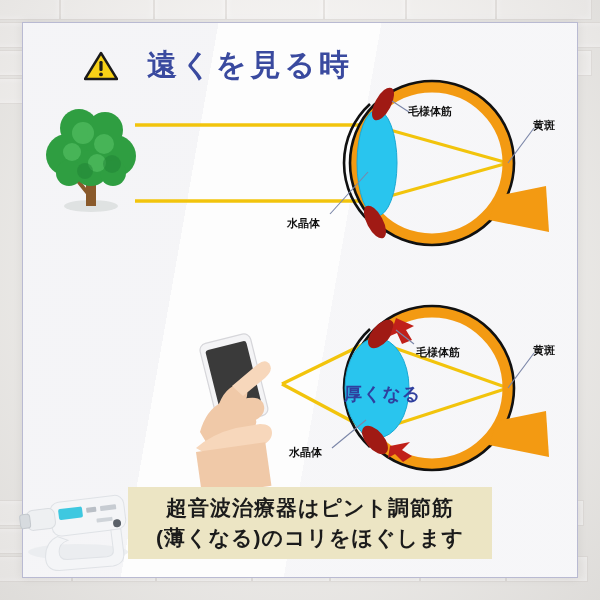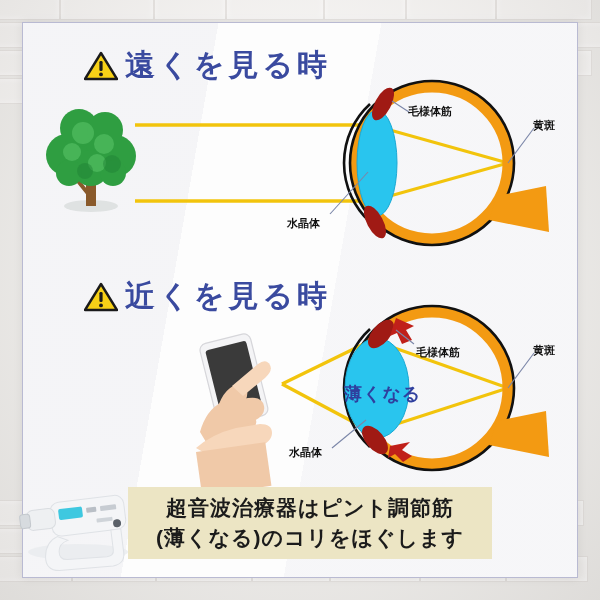--- a/index.html
+++ b/index.html
@@ -20,21 +20,21 @@
 
   
   .card{position:absolute;left:22px;top:22px;width:556px;height:556px;
     background:#fdfdfd;border:1.5px solid #b9bad2;box-sizing:border-box;
     box-shadow:0 0 10px rgba(0,0,0,.07);}
   .cardtex{position:absolute;inset:0;
     background:linear-gradient(100deg,rgba(238,238,242,.55) 0 30%,rgba(255,255,255,0) 30% 55%,rgba(240,240,244,.5) 55% 100%);
     pointer-events:none;}
 
   
-  .heading{position:absolute;display:flex;align-items:center;gap:7px;}
+  .heading{position:absolute;display:flex;align-items:center;gap:29px;}
   .heading .htxt{font-size:30px;font-weight:700;color:#3a4a9f;letter-spacing:4px;
     text-shadow:0 1px 0 rgba(255,255,255,.6);white-space:nowrap;}
   .warn{width:34px;height:30px;flex:none;}
 
   
   .layer{position:absolute;left:0;top:0;width:600px;height:600px;pointer-events:none;}
 
   
   .banner{position:absolute;left:128px;top:487px;width:364px;height:72px;
     background:#ece5c4;display:flex;flex-direction:column;align-items:center;
@@ -187,28 +187,20 @@
       <line x1="368" y1="172" x2="330" y2="214" stroke="#7b86a8" stroke-width="1.1"></line>
 
       <line x1="392" y1="101" x2="409" y2="112" stroke="#7b86a8" stroke-width="1.1"></line>
     </g>
   </svg>
 
   <span class="lbl" style="left:408px;top:104px">毛様体筋</span>
   <span class="lbl" style="left:533px;top:118px">黄斑</span>
   <span class="lbl" style="left:287px;top:216px">水晶体</span>
 
-  <div class="heading" style="left:84px;top:276px;">
-    <svg class="warn" viewBox="0 0 34 30">
-      <path d="M17 2 L33 28 L1 28 Z" fill="#f7d117" stroke="#1a1a1a" stroke-width="2.4" stroke-linejoin="round"></path>
-      <rect x="15.4" y="10" width="3.2" height="10" rx="1.3" fill="#1a1a1a"></rect>
-      <circle cx="17" cy="23.4" r="1.9" fill="#1a1a1a"></circle>
-    </svg>
-    <span class="htxt">近くを見る時</span>
-  </div>
 
   <svg class="layer" viewBox="0 0 600 600">
 
     <g>
       <line x1="282" y1="384" x2="372" y2="340" stroke="#f2c40c" stroke-width="3.4"></line>
       <line x1="282" y1="384" x2="372" y2="432" stroke="#f2c40c" stroke-width="3.4"></line>
       <line x1="372" y1="340" x2="508" y2="388" stroke="#f2c40c" stroke-width="3"></line>
       <line x1="372" y1="432" x2="508" y2="388" stroke="#f2c40c" stroke-width="3"></line>
     </g>
 
@@ -240,21 +232,21 @@
       </g>
       <line x1="508" y1="388" x2="534" y2="353" stroke="#7b86a8" stroke-width="1.1"></line>
       <line x1="366" y1="420" x2="332" y2="448" stroke="#7b86a8" stroke-width="1.1"></line>
       <line x1="396" y1="330" x2="414" y2="344" stroke="#7b86a8" stroke-width="1.1"></line>
     </g>
   </svg>
 
   <span class="lbl" style="left:416px;top:345px">毛様体筋</span>
   <span class="lbl" style="left:533px;top:343px">黄斑</span>
   <span class="lbl" style="left:289px;top:445px">水晶体</span>
-  <span class="biglbl" style="left:344px;top:382px">薄くなる</span>
+  <span class="biglbl" style="left:344px;top:382px">厚くなる</span>
 
   <svg class="layer" viewBox="0 0 600 600">
     <ellipse cx="78" cy="552" rx="50" ry="8" fill="#e9ebed" opacity=".8"></ellipse>
     <g transform="rotate(-7 78 525)">
       <rect x="52" y="500" width="74" height="34" rx="9" fill="#f4f5f7" stroke="#dfe2e6" stroke-width="1"></rect>
       <rect x="60" y="507" width="24" height="11" rx="2" fill="#3ec8e0"></rect>
       <rect x="88" y="509" width="10" height="5" rx="1" fill="#b9bfc6"></rect>
       <rect x="102" y="509" width="16" height="5" rx="1" fill="#c7ccd2"></rect>
       <circle cx="117" cy="528" r="4" fill="#5a6068"></circle>
       <rect x="97" y="521" width="16" height="4" rx="1" fill="#cfd4d9"></rect>

